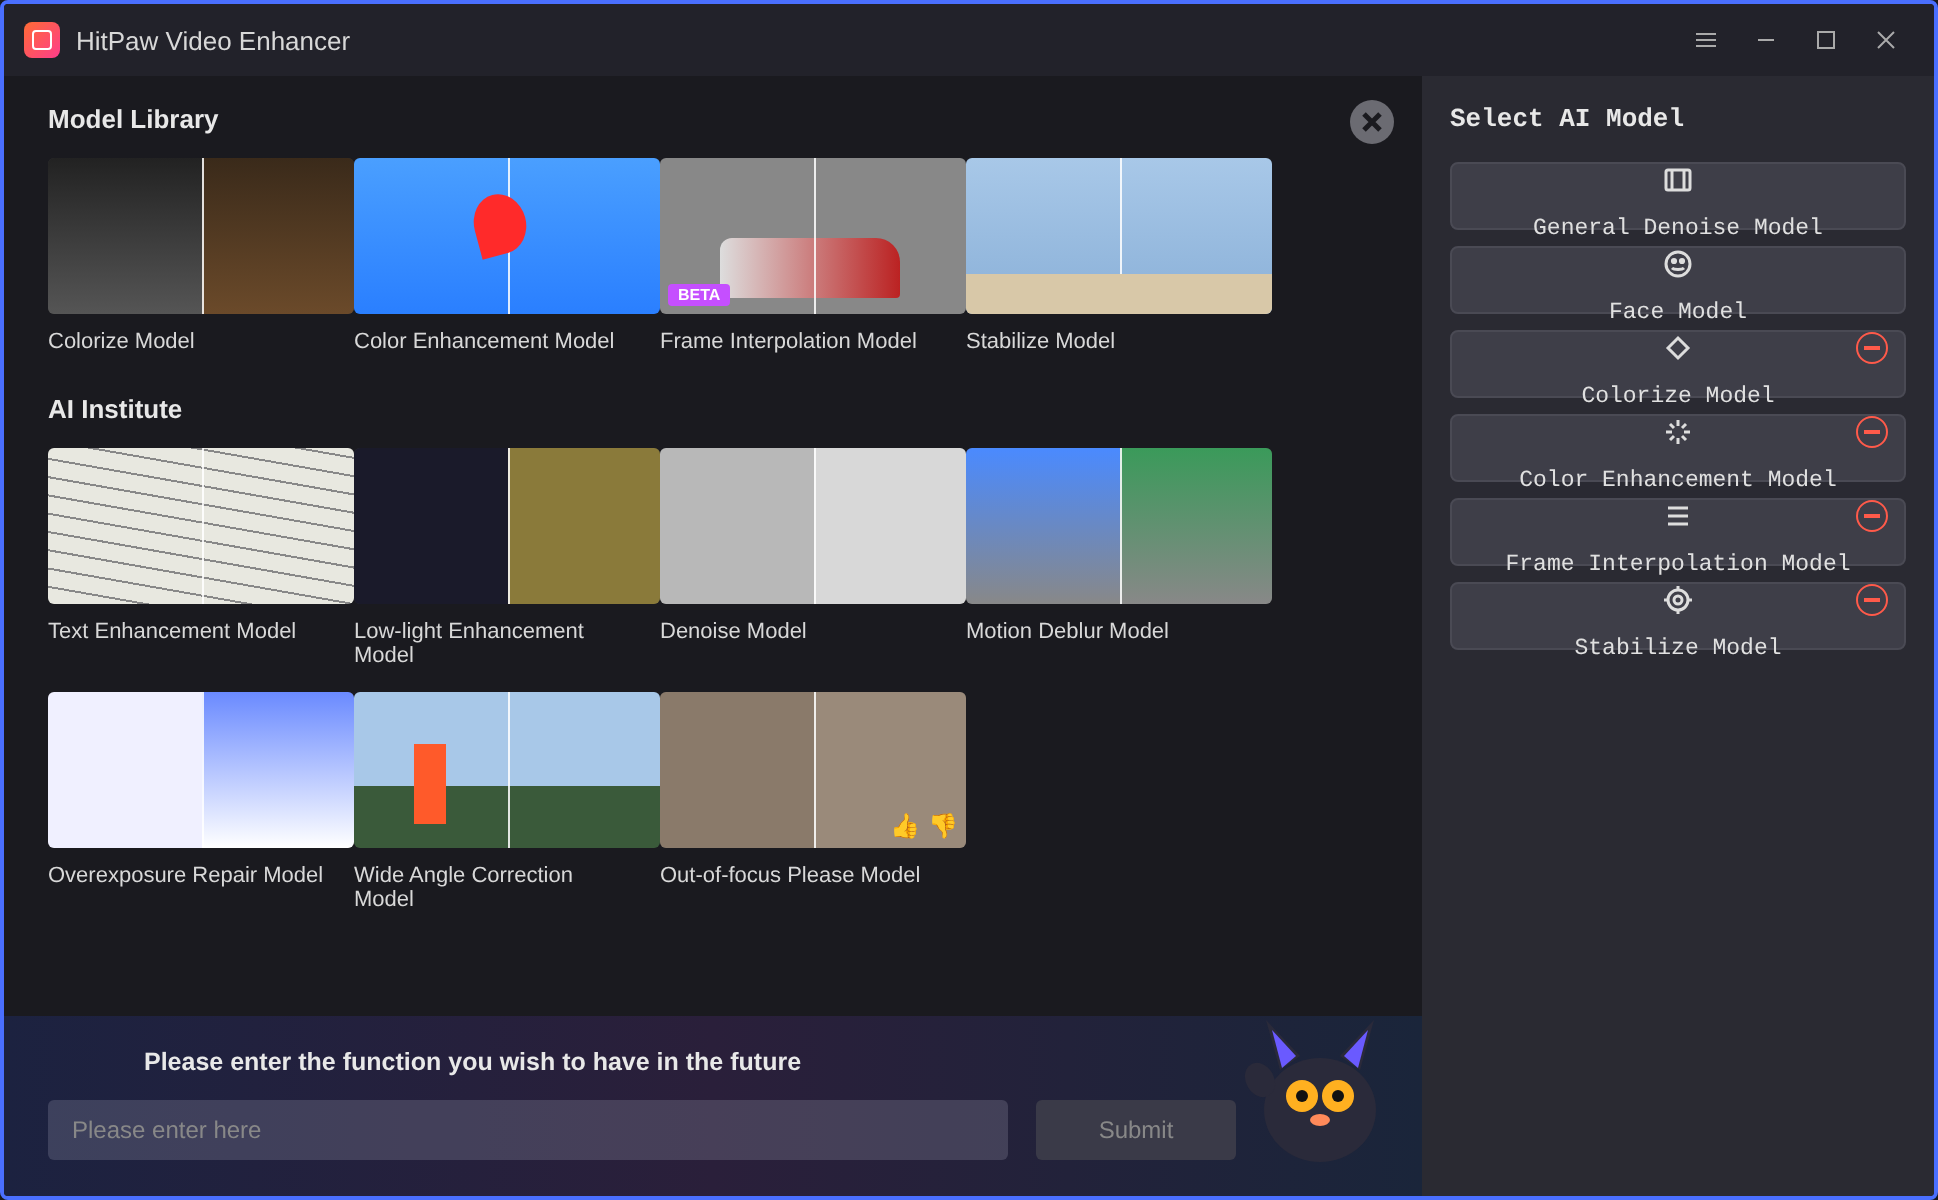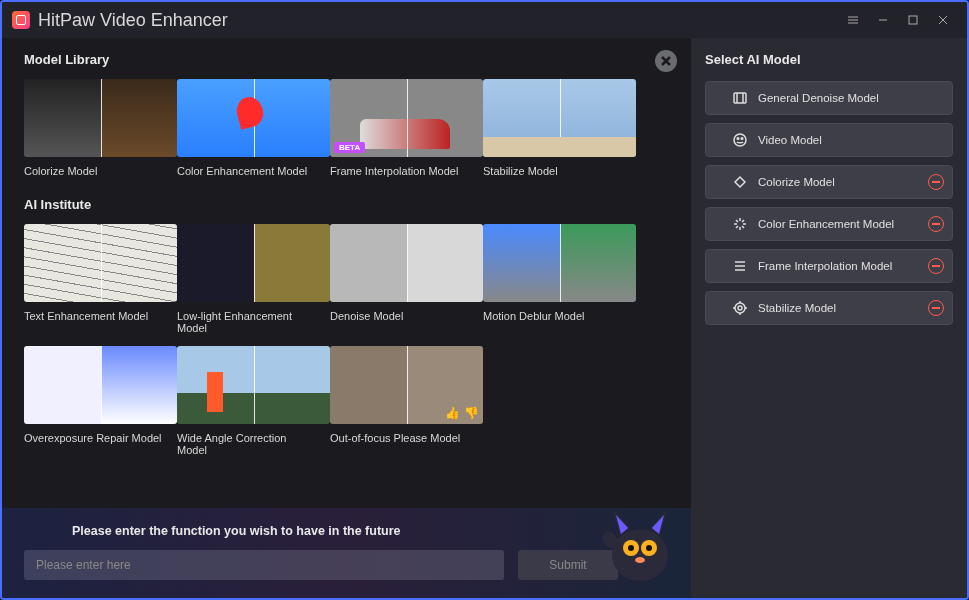--- a/index.html
+++ b/index.html
@@ -25,21 +25,21 @@
 .app-logo {
   width: 18px; height: 18px;
   background: linear-gradient(135deg, #ff6b35, #ff3d8b);
   border-radius: 4px;
   display: flex; align-items: center; justify-content: center;
 }
 .app-logo-inner {
   width: 10px; height: 10px;
   border: 1.5px solid #fff; border-radius: 2px;
 }
-.app-title { font-size: 18px; color: #d8d8d8; }
+.app-title { font-size: 13px; color: #d8d8d8; }
 .titlebar-right { display: flex; gap: 2px; }
 .win-btn {
   width: 28px; height: 28px;
   display: flex; align-items: center; justify-content: center;
   color: #aaa; cursor: pointer; border-radius: 3px;
 }
 .win-btn svg { width: 12px; height: 12px; }
 
 .content {
   display: flex;
@@ -121,36 +121,38 @@
 }
 
 .mascot {
   position: absolute;
   bottom: 8px; right: 6px;
   width: 90px; height: 100px;
   z-index: 5;
 }
 
 .sidebar {
-  width: 276px;
+  width: 256px;
   background: #2a2a32;
   padding: 14px;
+  font-family: Liberation Mono, monospace;
 }
 .sidebar-title { font-size: 13px; font-weight: 600; margin-bottom: 14px; }
 .model-list { display: flex; flex-direction: column; gap: 8px; }
 .model-item {
   height: 34px;
   background: #3e3e48;
   border: 1px solid #4a4a54;
   border-radius: 4px;
   display: flex; align-items: center;
   padding: 0 26px;
   gap: 10px;
   cursor: pointer;
   position: relative;
+  flex-direction: column;
 }
 .model-icon {
   width: 16px; height: 16px;
   display: flex; align-items: center; justify-content: center;
 }
 .model-icon svg { width: 16px; height: 16px; stroke: #ddd; fill: none; stroke-width: 1.5; }
 .model-label { font-size: 11.5px; color: #e0e0e0; }
 .remove-btn {
   position: absolute; right: 8px;
   width: 16px; height: 16px;
@@ -372,21 +374,21 @@
 
       <div class="model-item">
         <span class="model-icon">
             <svg viewBox="0 0 16 16">
               <circle cx="8" cy="8" r="6"></circle>
               <path d="M5 10c1 1 5 1 6 0"></path>
               <circle cx="6" cy="6.5" r="0.8" fill="#ddd"></circle>
               <circle cx="10" cy="6.5" r="0.8" fill="#ddd"></circle>
             </svg>
           </span>
-        <span class="model-label">Video Model</span>
+        <span class="model-label">Face Model</span>
       </div>
 
       <div class="model-item">
         <span class="model-icon">
             <svg viewBox="0 0 16 16">
               <path d="M3 8l5-5 5 5-5 5z"></path>
             </svg>
           </span>
         <span class="model-label">Colorize Model</span>
         <span class="remove-btn"></span>

